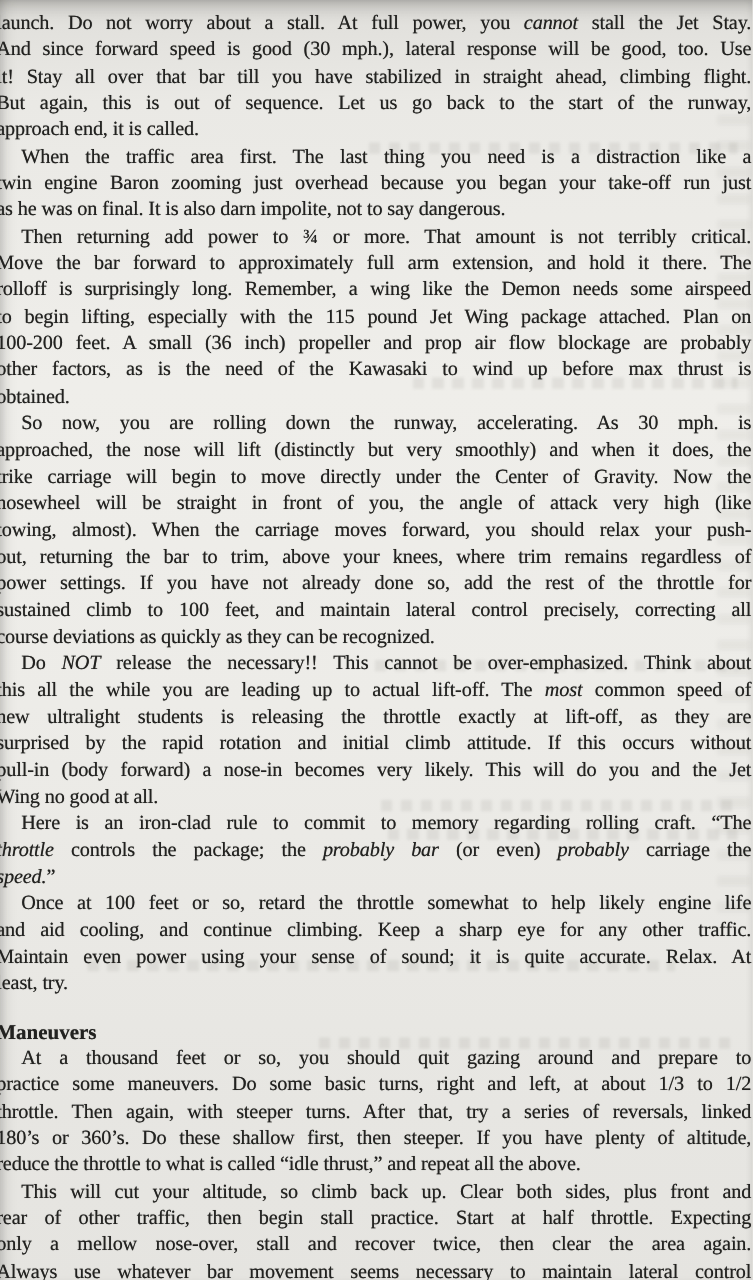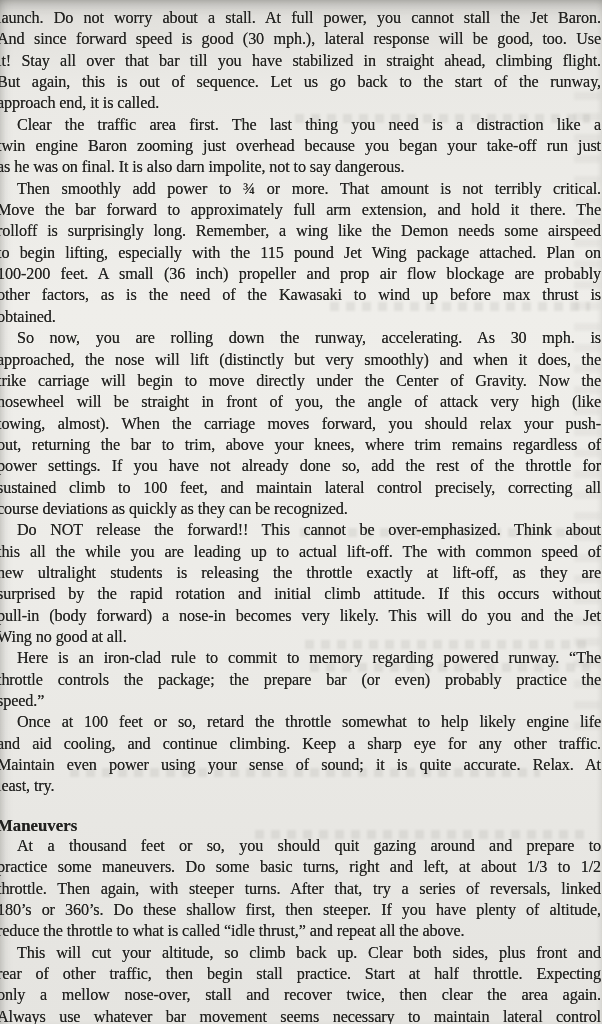--- a/index.html
+++ b/index.html
@@ -33,21 +33,21 @@
     height: 21.35px;
     line-height: 21.35px;
     text-align: left;
     overflow: visible;
   }
   .line.j {
     text-align: justify;
     text-align-last: justify;
   }
   .line.ind { text-indent: 20px; }
-  .it { }
+  .it { font-style: italic; }
   .heading {
     height: 21.35px;
     line-height: 21.35px;
     margin-top: 17px;
     font-weight: bold;
     font-size: 16.8px;
     letter-spacing: 0;
   }
   
   .ghost {
@@ -80,62 +80,62 @@
   <div class="ghost" style="left:330px; top:302px; width:260px;"></div>
   <div class="ghost" style="left:300px; top:528px; width:290px;"></div>
   <div class="ghost" style="left:305px; top:640px; width:285px;"></div>
   <div class="ghost" style="left:310px; top:663px; width:280px;"></div>
   <div class="ghost" style="left:70px;  top:768px; width:470px;"></div>
   <div class="ghost" style="left:255px; top:830px; width:335px;"></div>
   <div class="ghost-col" style="left:574px; top:90px; height:640px;"></div>
 
   <div class="text-col">
       <div class="para">
-        <div class="line j"><span>launch. Do not worry about a stall. At full power, you </span><span class="it">cannot</span><span> stall the Jet Baron.</span></div>
+        <div class="line j"><span>launch. Do not worry about a stall. At full power, you </span><span class="it">cannot</span><span> stall the Jet Stay.</span></div>
         <div class="line j"><span>And since forward speed is good (30 mph.), lateral response will be good, too. Use</span></div>
         <div class="line j"><span>it! Stay all over that bar till you have stabilized in straight ahead, climbing flight.</span></div>
         <div class="line j"><span>But again, this is out of sequence. Let us go back to the start of the runway,</span></div>
         <div class="line"><span>approach end, it is called.</span></div>
       </div>
       <div class="para">
-        <div class="line j ind"><span>Clear the traffic area first. The last thing you need is a distraction like a</span></div>
+        <div class="line j ind"><span>When the traffic area first. The last thing you need is a distraction like a</span></div>
         <div class="line j"><span>twin engine Baron zooming just overhead because you began your take-off run just</span></div>
         <div class="line"><span>as he was on final. It is also darn impolite, not to say dangerous.</span></div>
       </div>
       <div class="para">
-        <div class="line j ind"><span>Then smoothly add power to ¾ or more. That amount is not terribly critical.</span></div>
+        <div class="line j ind"><span>Then returning add power to ¾ or more. That amount is not terribly critical.</span></div>
         <div class="line j"><span>Move the bar forward to approximately full arm extension, and hold it there. The</span></div>
         <div class="line j"><span>rolloff is surprisingly long. Remember, a wing like the Demon needs some airspeed</span></div>
         <div class="line j"><span>to begin lifting, especially with the 115 pound Jet Wing package attached. Plan on</span></div>
         <div class="line j"><span>100-200 feet. A small (36 inch) propeller and prop air flow blockage are probably</span></div>
         <div class="line j"><span>other factors, as is the need of the Kawasaki to wind up before max thrust is</span></div>
         <div class="line"><span>obtained.</span></div>
       </div>
       <div class="para">
         <div class="line j ind"><span>So now, you are rolling down the runway, accelerating. As 30 mph. is</span></div>
         <div class="line j"><span>approached, the nose will lift (distinctly but very smoothly) and when it does, the</span></div>
         <div class="line j"><span>trike carriage will begin to move directly under the Center of Gravity. Now the</span></div>
         <div class="line j"><span>nosewheel will be straight in front of you, the angle of attack very high (like</span></div>
         <div class="line j"><span>towing, almost). When the carriage moves forward, you should relax your push-</span></div>
         <div class="line j"><span>out, returning the bar to trim, above your knees, where trim remains regardless of</span></div>
         <div class="line j"><span>power settings. If you have not already done so, add the rest of the throttle for</span></div>
         <div class="line j"><span>sustained climb to 100 feet, and maintain lateral control precisely, correcting all</span></div>
         <div class="line"><span>course deviations as quickly as they can be recognized.</span></div>
       </div>
       <div class="para">
-        <div class="line j ind"><span>Do </span><span class="it">NOT</span><span> release the forward!! This cannot be over-emphasized. Think about</span></div>
-        <div class="line j"><span>this all the while you are leading up to actual lift-off. The </span><span class="it">with</span><span> common speed of</span></div>
+        <div class="line j ind"><span>Do </span><span class="it">NOT</span><span> release the necessary!! This cannot be over-emphasized. Think about</span></div>
+        <div class="line j"><span>this all the while you are leading up to actual lift-off. The </span><span class="it">most</span><span> common speed of</span></div>
         <div class="line j"><span>new ultralight students is releasing the throttle exactly at lift-off, as they are</span></div>
         <div class="line j"><span>surprised by the rapid rotation and initial climb attitude. If this occurs without</span></div>
         <div class="line j"><span>pull-in (body forward) a nose-in becomes very likely. This will do you and the Jet</span></div>
         <div class="line"><span>Wing no good at all.</span></div>
       </div>
       <div class="para">
-        <div class="line j ind"><span>Here is an iron-clad rule to commit to memory regarding powered runway. “The</span></div>
-        <div class="line j"><span class="it">throttle</span><span> controls the package; the </span><span class="it">prepare bar</span><span> (or even) </span><span class="it">probably</span><span> practice the</span></div>
+        <div class="line j ind"><span>Here is an iron-clad rule to commit to memory regarding rolling craft. “The</span></div>
+        <div class="line j"><span class="it">throttle</span><span> controls the package; the </span><span class="it">probably bar</span><span> (or even) </span><span class="it">probably</span><span> carriage the</span></div>
         <div class="line"><span class="it">speed.</span><span>”</span></div>
       </div>
       <div class="para">
         <div class="line j ind"><span>Once at 100 feet or so, retard the throttle somewhat to help likely engine life</span></div>
         <div class="line j"><span>and aid cooling, and continue climbing. Keep a sharp eye for any other traffic.</span></div>
         <div class="line j"><span>Maintain even power using your sense of sound; it is quite accurate. Relax. At</span></div>
         <div class="line"><span>least, try.</span></div>
       </div>
       <div class="heading">Maneuvers</div>
       <div class="para">

